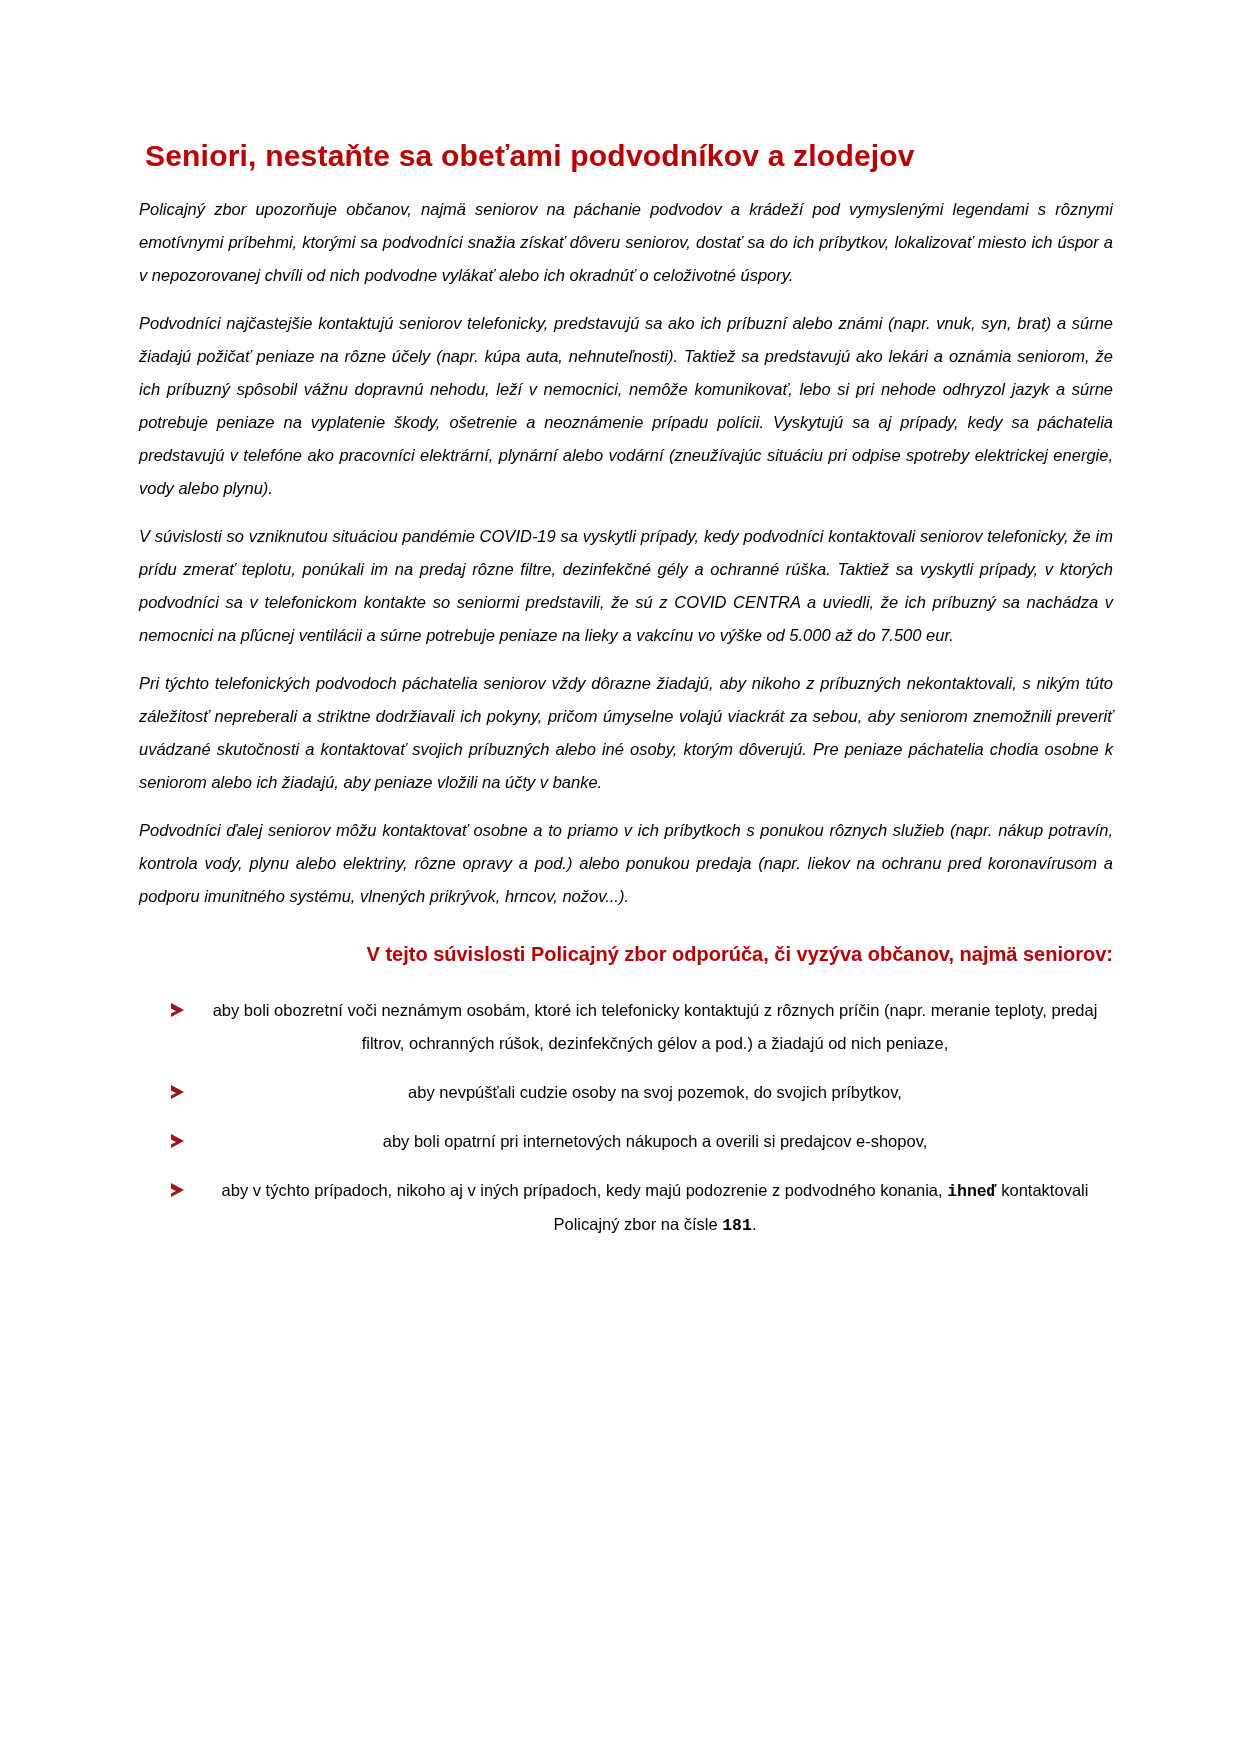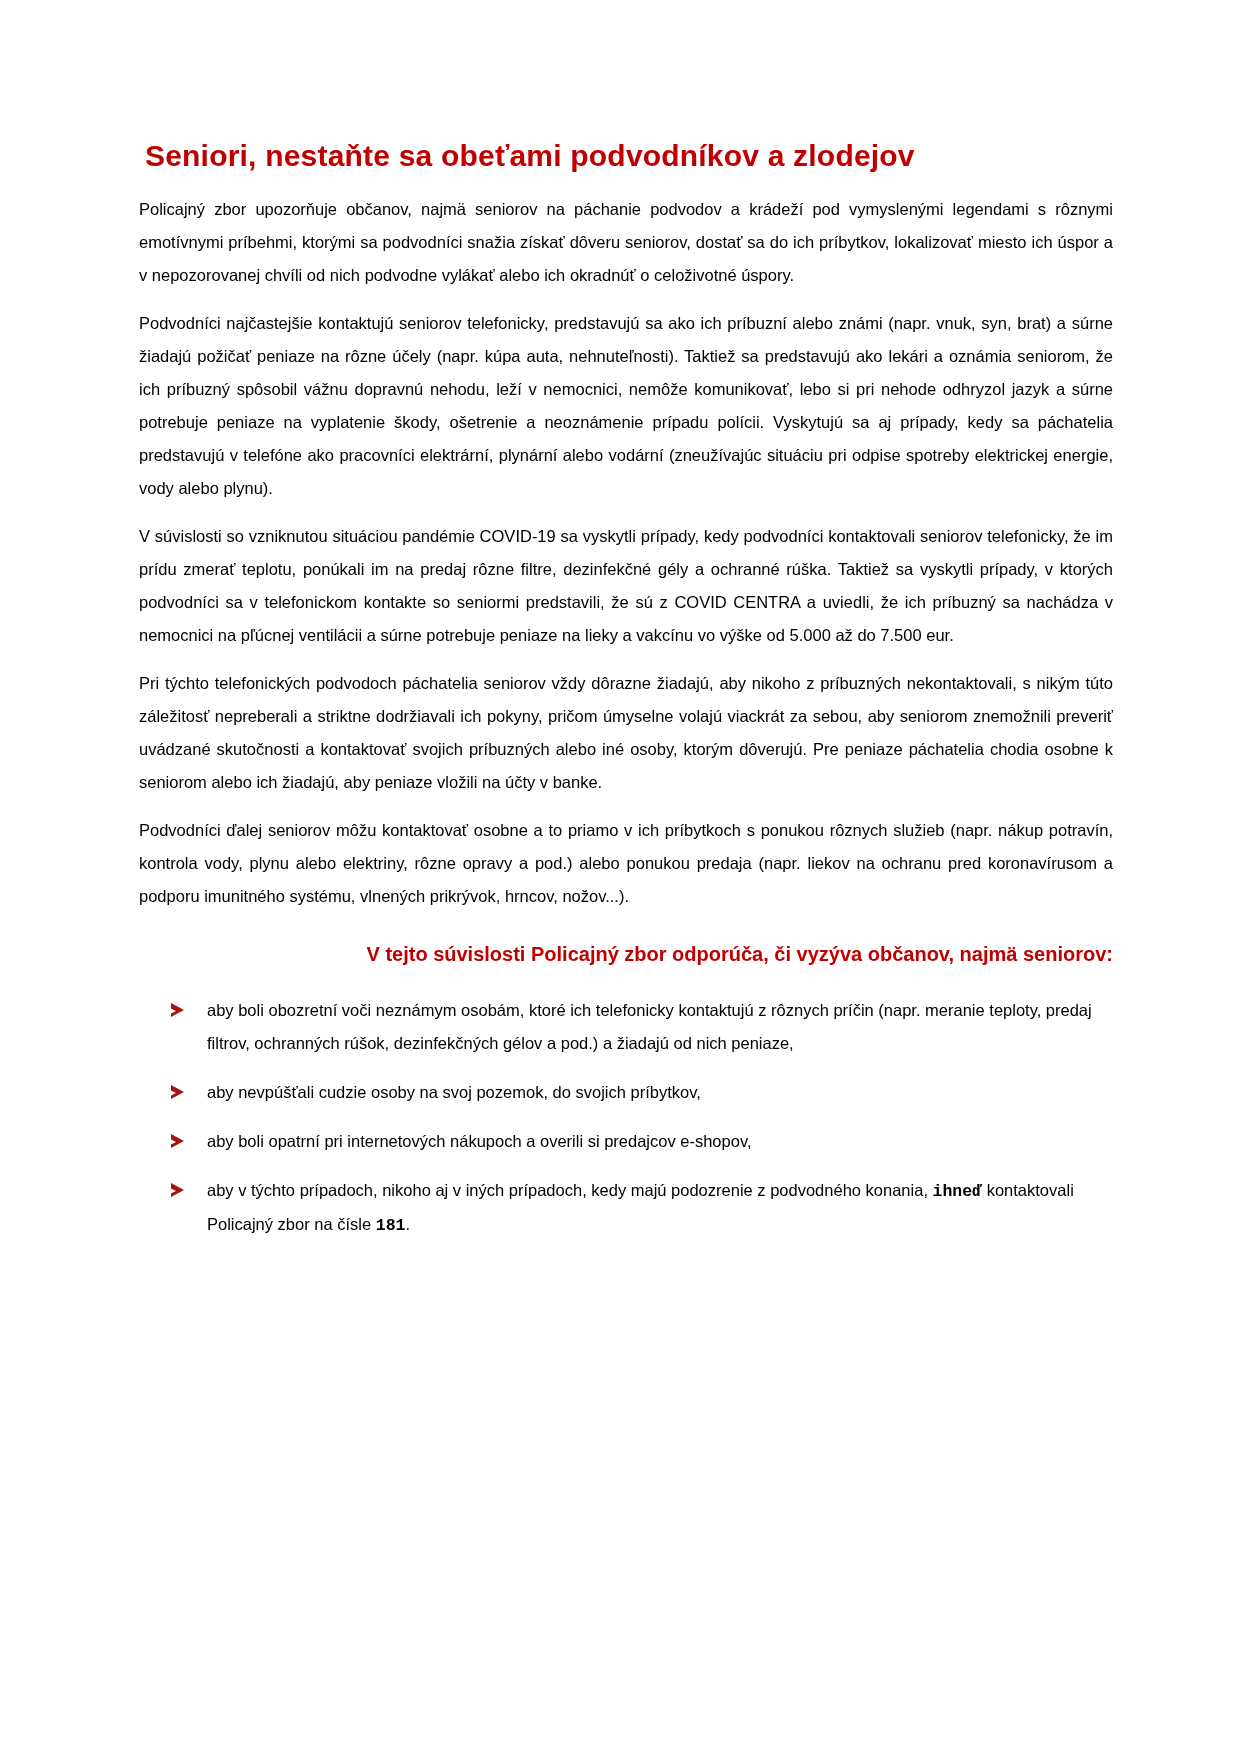--- a/index.html
+++ b/index.html
@@ -21,40 +21,41 @@
     font-weight: bold;
     color: var(--accent);
     margin: 0 0 19px 6px;
     letter-spacing: 0.2px;
   }
   p.body-par {
     font-size: 16.5px;
     line-height: 33px;
     text-align: justify;
     margin: 0 0 15px 0;
+    font-style: italic;
   }
   h2.rec-heading {
     font-size: 20px;
     line-height: 26px;
     font-weight: bold;
     color: var(--accent);
     margin: 28px 0 27px 0;
     text-align: right;
   }
   ul.rec-list {
     list-style: none;
     margin: 0;
     padding: 0 10px 0 68px;
   }
   ul.rec-list li {
     position: relative;
     font-size: 16.5px;
     line-height: 33px;
     margin: 0 0 16px 0;
-    text-align: left;
+    text-align: center;
   }
   
   .marker {
     position: absolute;
     left: -36px;
     top: 9px;
     width: 14px;
     height: 15px;
     display: inline-block;
   }

